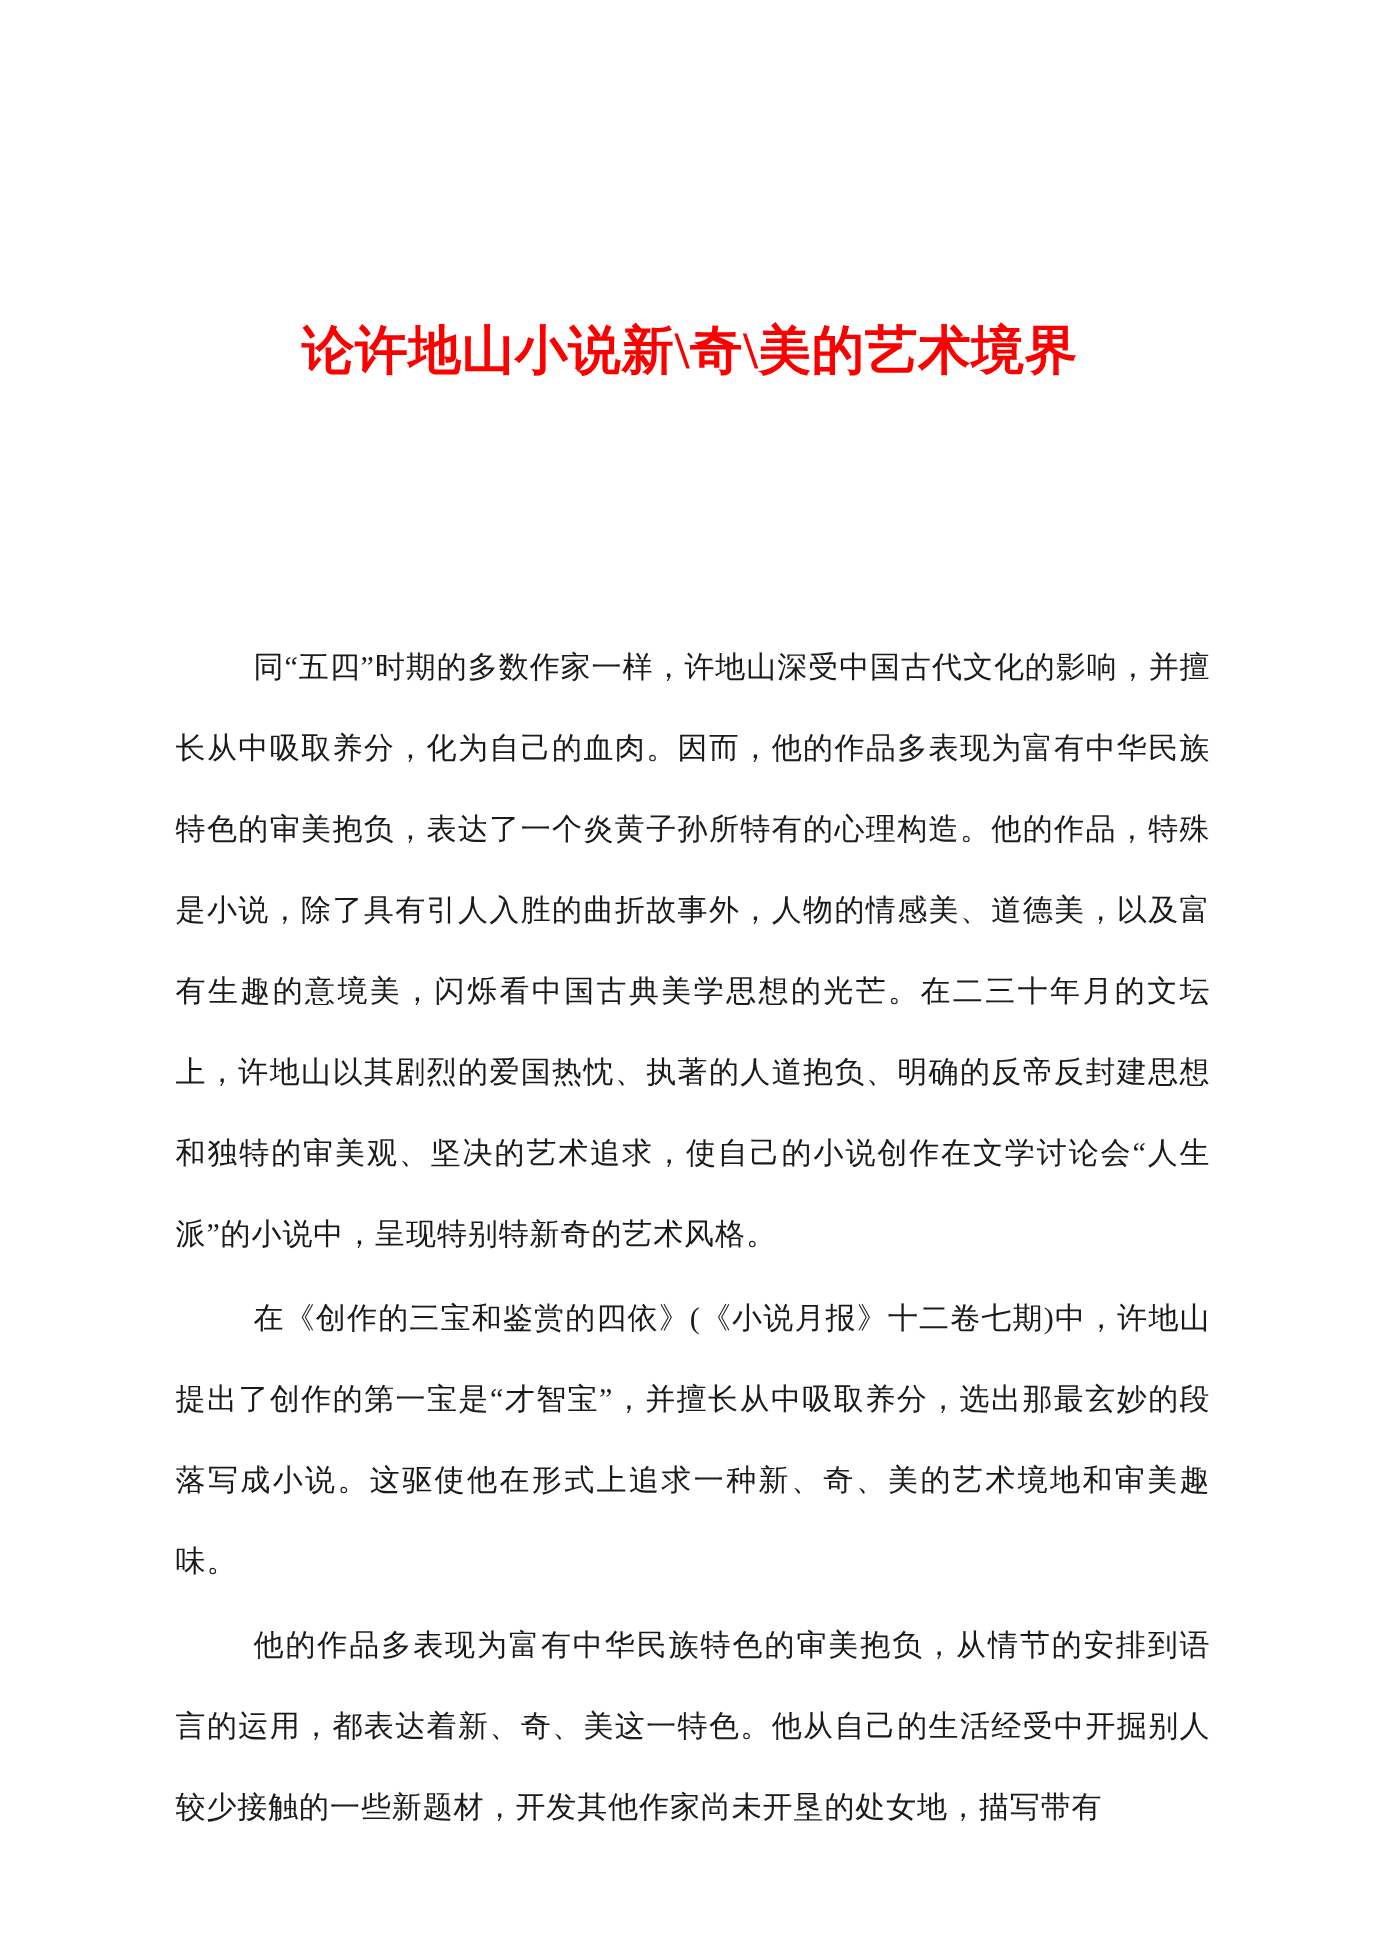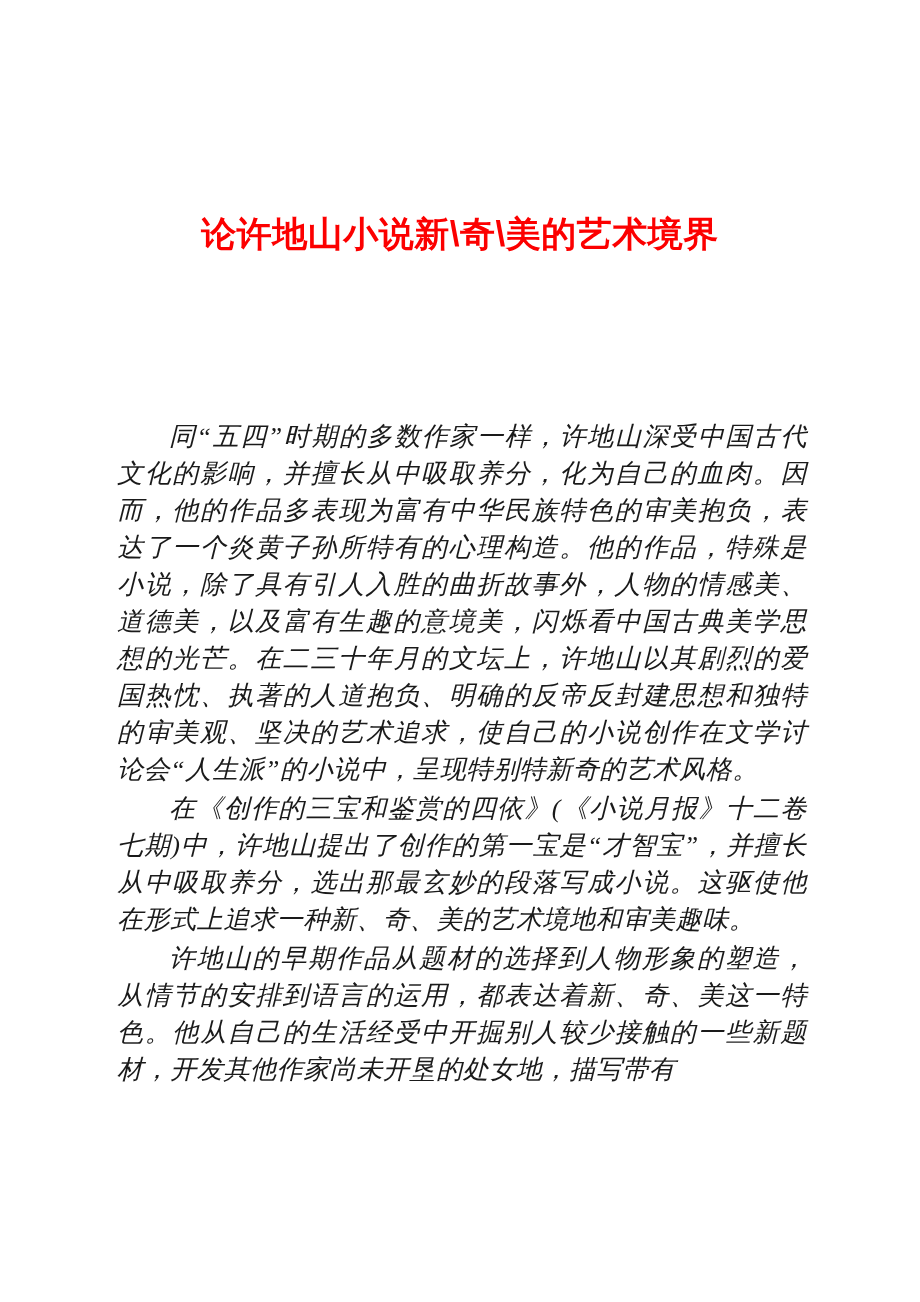--- a/index.html
+++ b/index.html
@@ -24,65 +24,64 @@
   }
 
   
   .doc-title {
     position: absolute;
     left: 0;
     right: 0;
     top: 186px;
     text-align: center;
     color: #fc0000;
-    font-family: Liberation Sans, sans-serif;
+    font-family: Liberation Serif, serif;
     font-weight: bold;
     font-size: 35px;
     line-height: 48px;
     letter-spacing: 0.5px;
     white-space: nowrap;
     margin-top: 24px;
   }
 
   
   .doc-body {
     position: absolute;
     left: 117px;
     top: 418px;
     width: 690px;
   }
 
   .para {
     margin: 0 0 2px 0;
     color: #1a1a1a;
     font-family: "Liberation Serif", "DejaVu Serif", serif;
-    font-size: 26px;
-    line-height: 37px;
+    font-size: 20px;
+    line-height: 54px;
     text-align: justify;
     text-align-last: left;
     text-indent: 52px;
     letter-spacing: 0.6px;
     word-break: break-all;
-    font-style: italic;
   }
 
   .para + .para {
     margin-top: 0px;
   }
 </style>
 </head>
 <body>
 
 <div class="page">
 
   <h1 class="doc-title">论许地山小说新\奇\美的艺术境界</h1>
 
   <div class="doc-body">
 
     <p class="para">同“五四”时期的多数作家一样，许地山深受中国古代文化的影响，并擅长从中吸取养分，化为自己的血肉。因而，他的作品多表现为富有中华民族特色的审美抱负，表达了一个炎黄子孙所特有的心理构造。他的作品，特殊是小说，除了具有引人入胜的曲折故事外，人物的情感美、道德美，以及富有生趣的意境美，闪烁看中国古典美学思想的光芒。在二三十年月的文坛上，许地山以其剧烈的爱国热忱、执著的人道抱负、明确的反帝反封建思想和独特的审美观、坚决的艺术追求，使自己的小说创作在文学讨论会“人生派”的小说中，呈现特别特新奇的艺术风格。</p>
 
     <p class="para">在《创作的三宝和鉴赏的四依》(《小说月报》十二卷七期)中，许地山提出了创作的第一宝是“才智宝”，并擅长从中吸取养分，选出那最玄妙的段落写成小说。这驱使他在形式上追求一种新、奇、美的艺术境地和审美趣味。</p>
 
-    <p class="para">许地山的早期作品从题材的选择到人物形象的塑造，从情节的安排到语言的运用，都表达着新、奇、美这一特色。他从自己的生活经受中开掘别人较少接触的一些新题材，开发其他作家尚未开垦的处女地，描写带有</p>
+    <p class="para">他的作品多表现为富有中华民族特色的审美抱负，从情节的安排到语言的运用，都表达着新、奇、美这一特色。他从自己的生活经受中开掘别人较少接触的一些新题材，开发其他作家尚未开垦的处女地，描写带有</p>
 
   </div>
 
 </div>
 
 </body></html>

